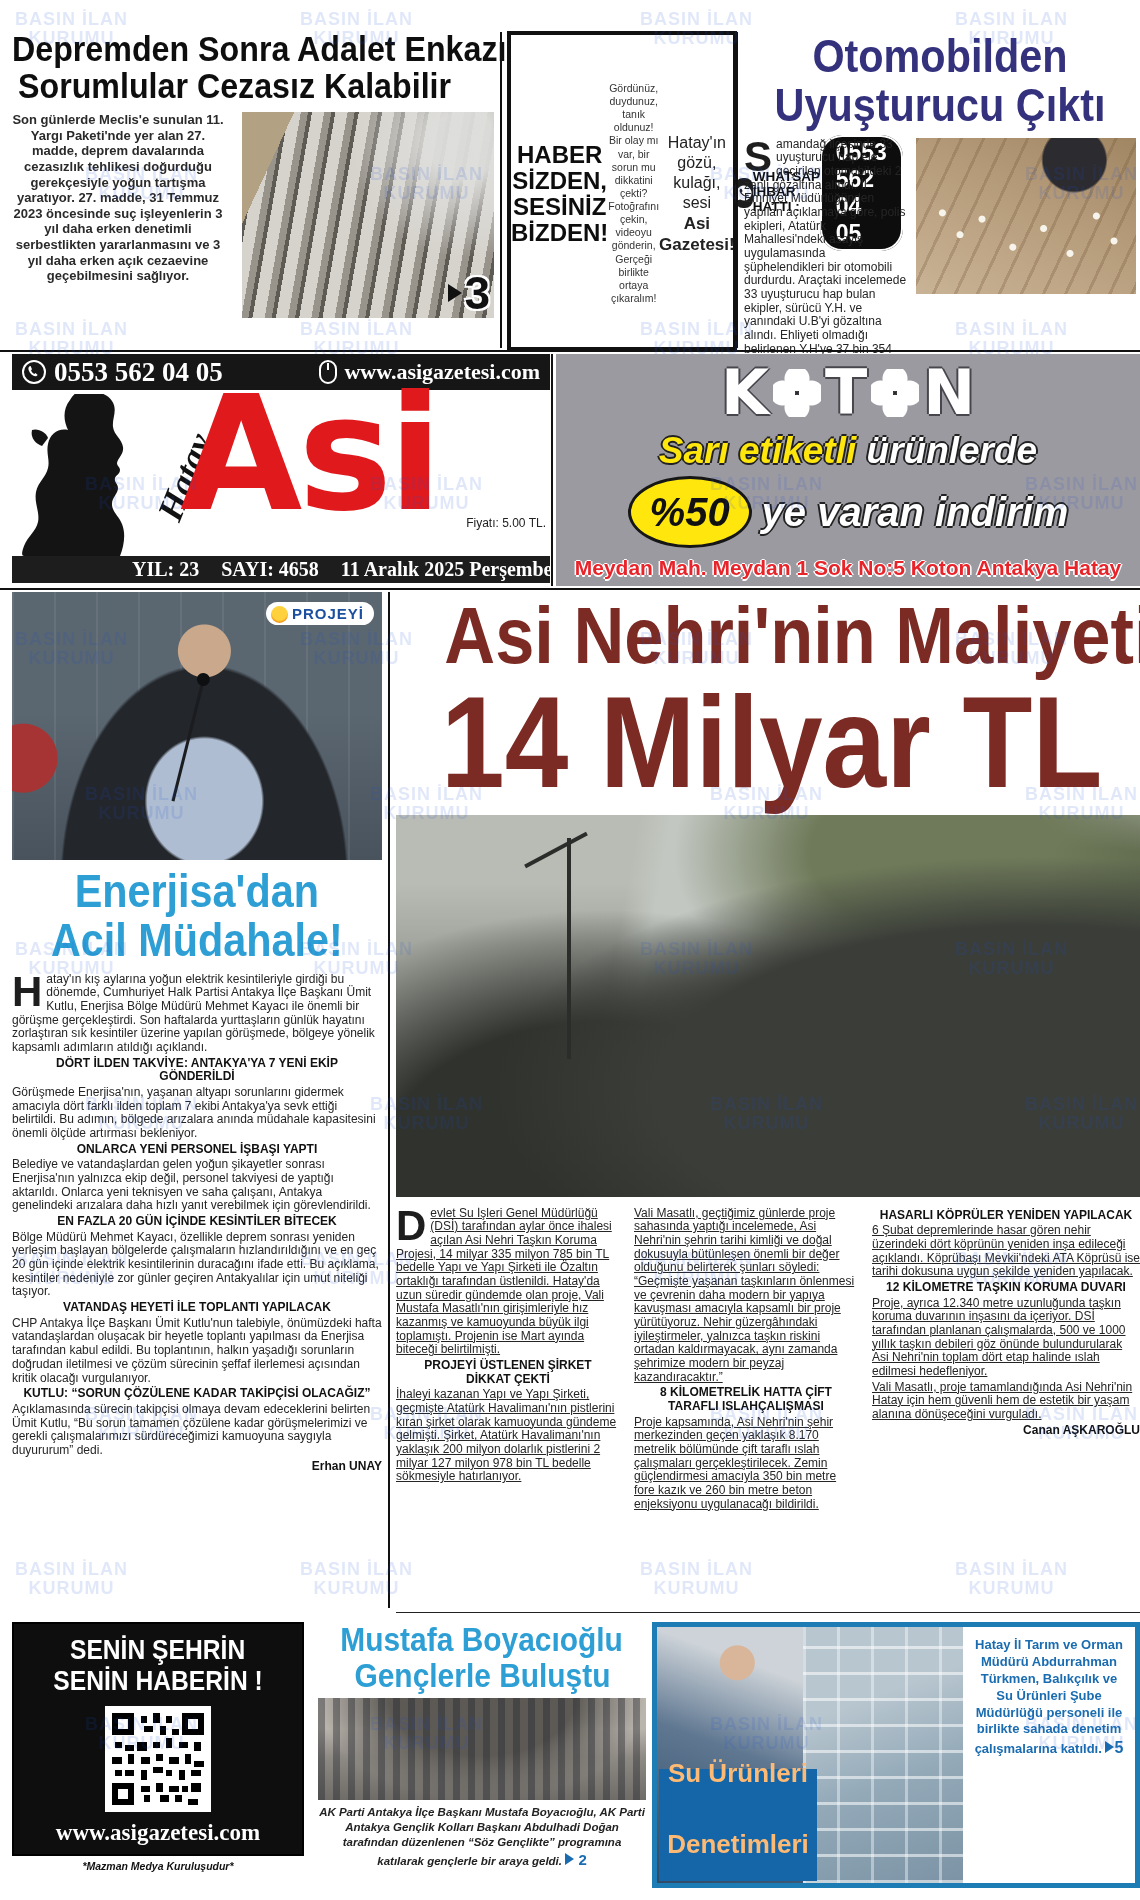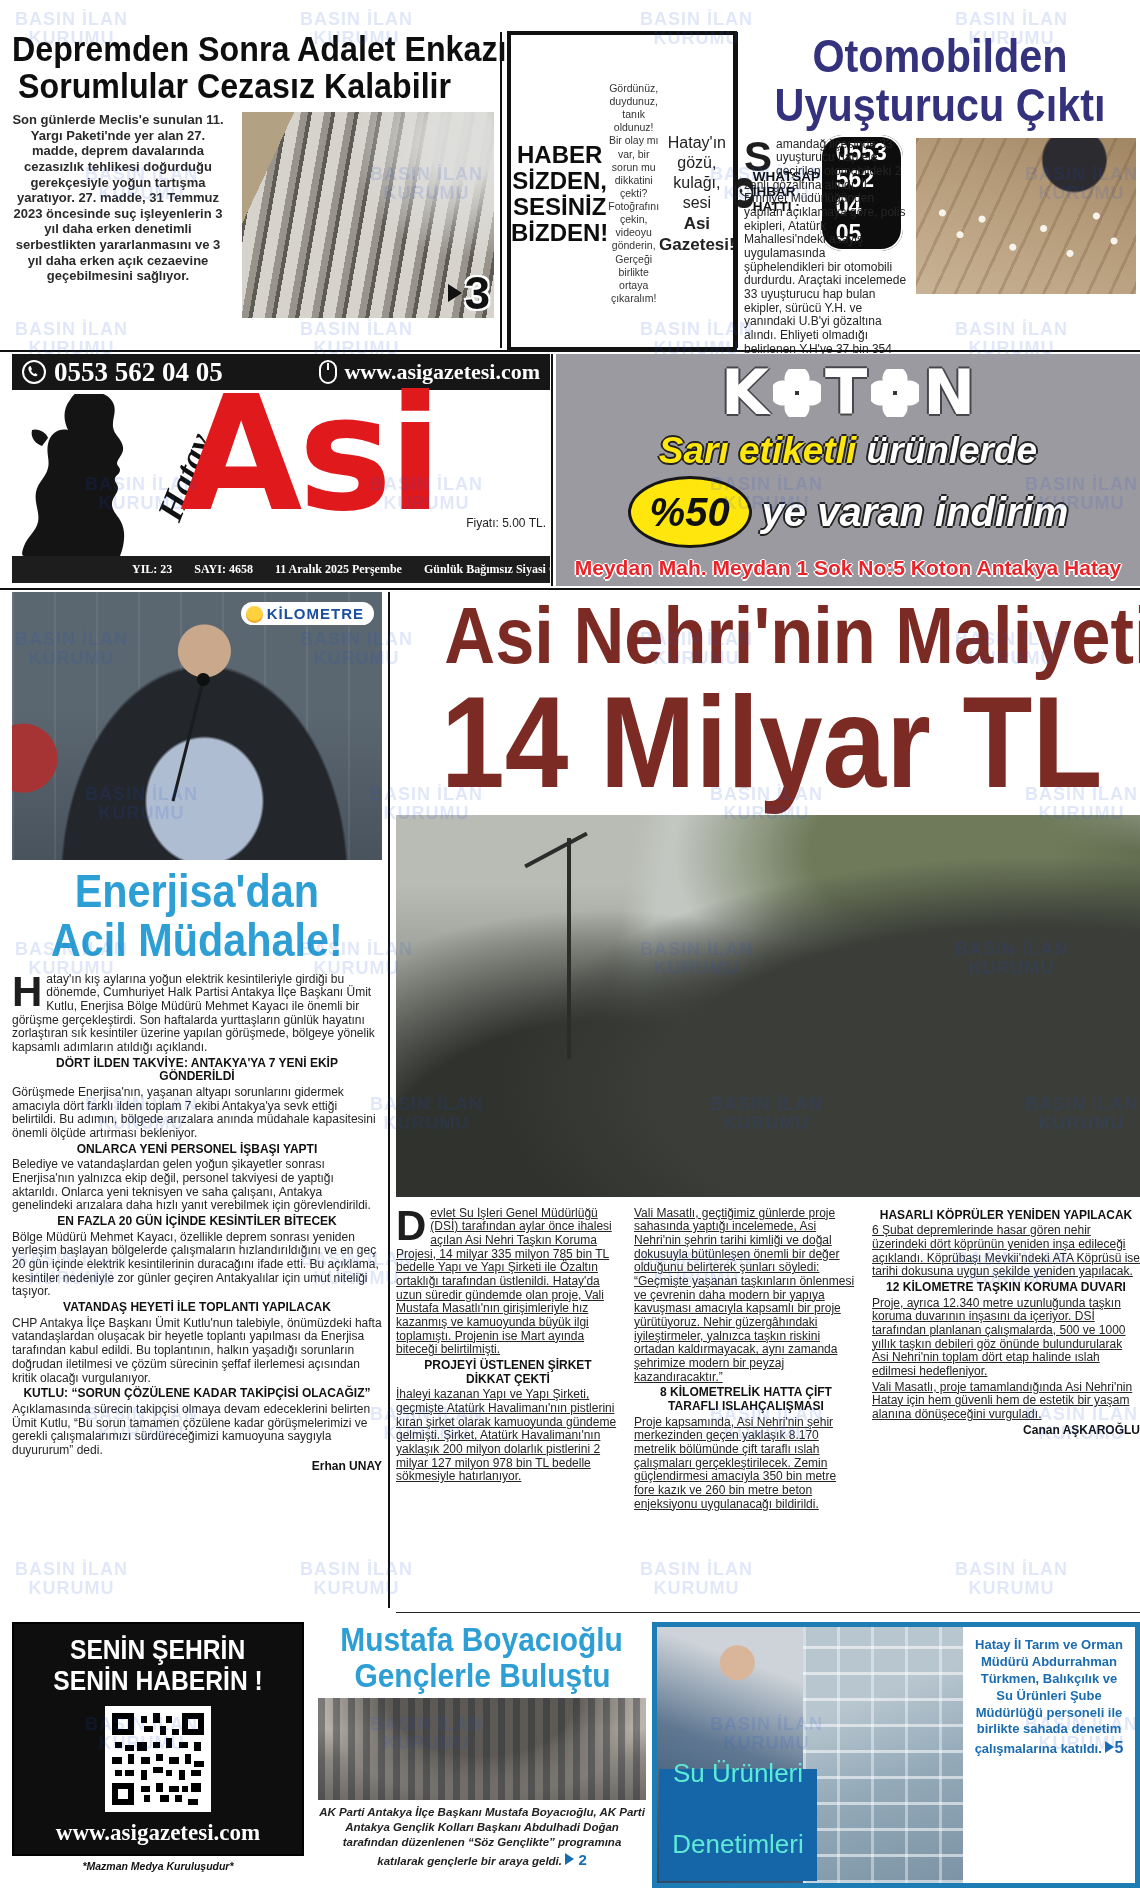--- a/index.html
+++ b/index.html
@@ -70,21 +70,21 @@
   .mast-phone{font-size:27px;display:flex;align-items:center;gap:8px;}
   .mast-web{font-size:22px;display:flex;align-items:center;gap:6px;}
   .logo-area{position:relative;height:166px;}
   .ata{position:absolute;left:0;top:4px;}
   .hatay{position:absolute;left:128px;top:66px;font-family:"Liberation Serif",serif;font-style:italic;
       font-size:36px;font-weight:bold;color:#111;transform:rotate(-68deg);transform-origin:center;}
   .asi{position:absolute;left:168px;top:-28px;font-family:"DejaVu Sans",sans-serif;font-weight:bold;
       font-size:158px;color:#e0191d;letter-spacing:-4px;}
   .price{position:absolute;right:4px;bottom:26px;font-size:12px;color:#222;}
   .mast-bar2{height:27px;background:#1d1d1d;display:flex;align-items:center;gap:22px;padding:0 10px 0 120px;
-      color:#fff;font-family:"Liberation Serif",serif;font-weight:bold;font-size:12px;white-space:nowrap;}
+      color:#fff;font-family:"Liberation Serif",serif;font-weight:bold;font-size:20px;white-space:nowrap;}
   .mast-bar2 .slogan{margin-left:auto;}
   
   .koton{position:absolute;left:556px;top:354px;width:584px;height:232px;background:#9b9aa0;
       display:flex;flex-direction:column;align-items:center;justify-content:space-between;padding:8px 6px 6px;box-sizing:border-box;}
   .koton-brand{display:flex;align-items:center;gap:4px;}
   .koton-letter{font:bold 62px/1 "DejaVu Sans",sans-serif;color:#fff;
       text-shadow:2px 0 0 #46464c,-2px 0 0 #46464c,0 2px 0 #46464c,0 -2px 0 #46464c;}
   .flower{display:inline-block;width:48px;height:48px;
       background:
         radial-gradient(circle at 50% 20%,#fff 0 12px,transparent 13px),
@@ -168,21 +168,21 @@
   .photo-fish{flex:1;height:100%;
      background:
        repeating-linear-gradient(0deg,rgba(255,255,255,.55) 0 3px,transparent 3px 26px),
        repeating-linear-gradient(90deg,rgba(255,255,255,.4) 0 3px,transparent 3px 34px),
        linear-gradient(160deg,#b8c6cf 0 30%,#93a9b8 60%,#7b93a5 100%);}
   .br-cap{width:172px;background:#fff;color:#1a6cb0;font-weight:bold;font-size:13px;line-height:1.3;
       padding:10px 8px;box-sizing:border-box;text-align:center;}
   .br-cap .ref{font-size:16px;}
   .br-title{position:absolute;left:2px;bottom:2px;width:158px;height:112px;background:#1566a9;
       display:flex;flex-direction:column;align-items:center;justify-content:center;gap:2px;}
-  .br-title span{color:#5eead4;font-weight:normal;font-size:26px;line-height:1.12;white-space:nowrap;margin-top:40px;}
+  .br-title span{color:#fdba74;font-weight:bold;font-size:26px;line-height:1.12;white-space:nowrap;margin-top:40px;}
   .mouse-ico{display:inline-block;}
 </style>
 </head>
 <body>
 
 <div class="page">
 
   <div>
       <div class="wm" style="left: 15px; top: 10px;">BASIN İLAN
 KURUMU</div>
@@ -402,21 +402,21 @@
       <span class="pct">%50</span>
       <span class="rest">ye varan indirim</span>
     </div>
     <div class="koton-addr">Meydan Mah. Meydan 1 Sok No:5 Koton Antakya Hatay</div>
   </div>
 
   <div class="hrule" style="left:0;top:588px;width:1140px;"></div>
 
   <div class="main-left">
     <div class="photo-podium">
-      <div class="enerjisa-pill">KİLOMETRE</div>
+      <div class="enerjisa-pill">PROJEYİ</div>
       <div class="mic"></div>
     </div>
     <div class="ener-hl">
       <span class="cx">Enerjisa'dan</span><br>
       <span class="cx">Acil Müdahale!</span>
     </div>
     <div class="ener-body article dropcap">
         <p class="para">Hatay'ın kış aylarına yoğun elektrik kesintileriyle girdiği bu dönemde, Cumhuriyet Halk Partisi Antakya İlçe Başkanı Ümit Kutlu, Enerjisa Bölge Müdürü Mehmet Kayacı ile önemli bir görüşme gerçekleştirdi. Son haftalarda yurttaşların günlük hayatını zorlaştıran sık kesintiler üzerine yapılan görüşmede, bölgeye yönelik kapsamlı adımların atıldığı açıklandı.</p>
         <div class="subhead">DÖRT İLDEN TAKVİYE: ANTAKYA'YA 7 YENİ EKİP GÖNDERİLDİ</div>
         <p class="para">Görüşmede Enerjisa'nın, yaşanan altyapı sorunlarını gidermek amacıyla dört farklı ilden toplam 7 ekibi Antakya'ya sevk ettiği belirtildi. Bu adımın, bölgede arızalara anında müdahale kapasitesini önemli ölçüde artırması bekleniyor.</p>

